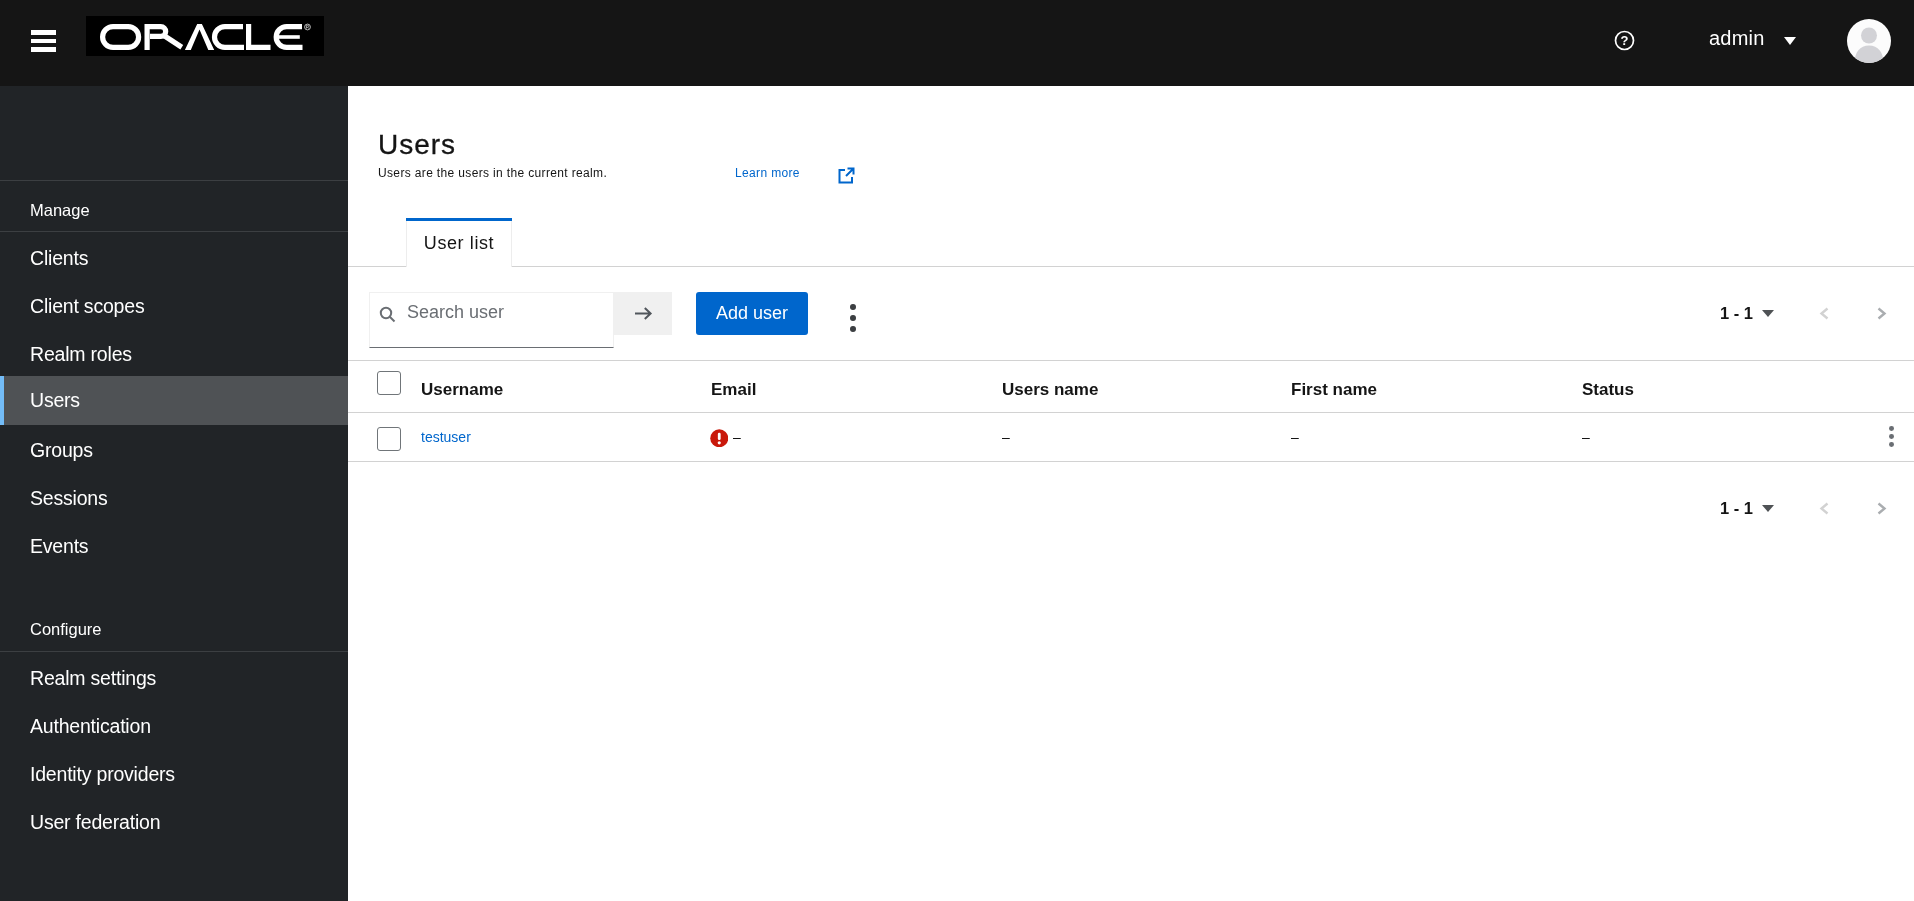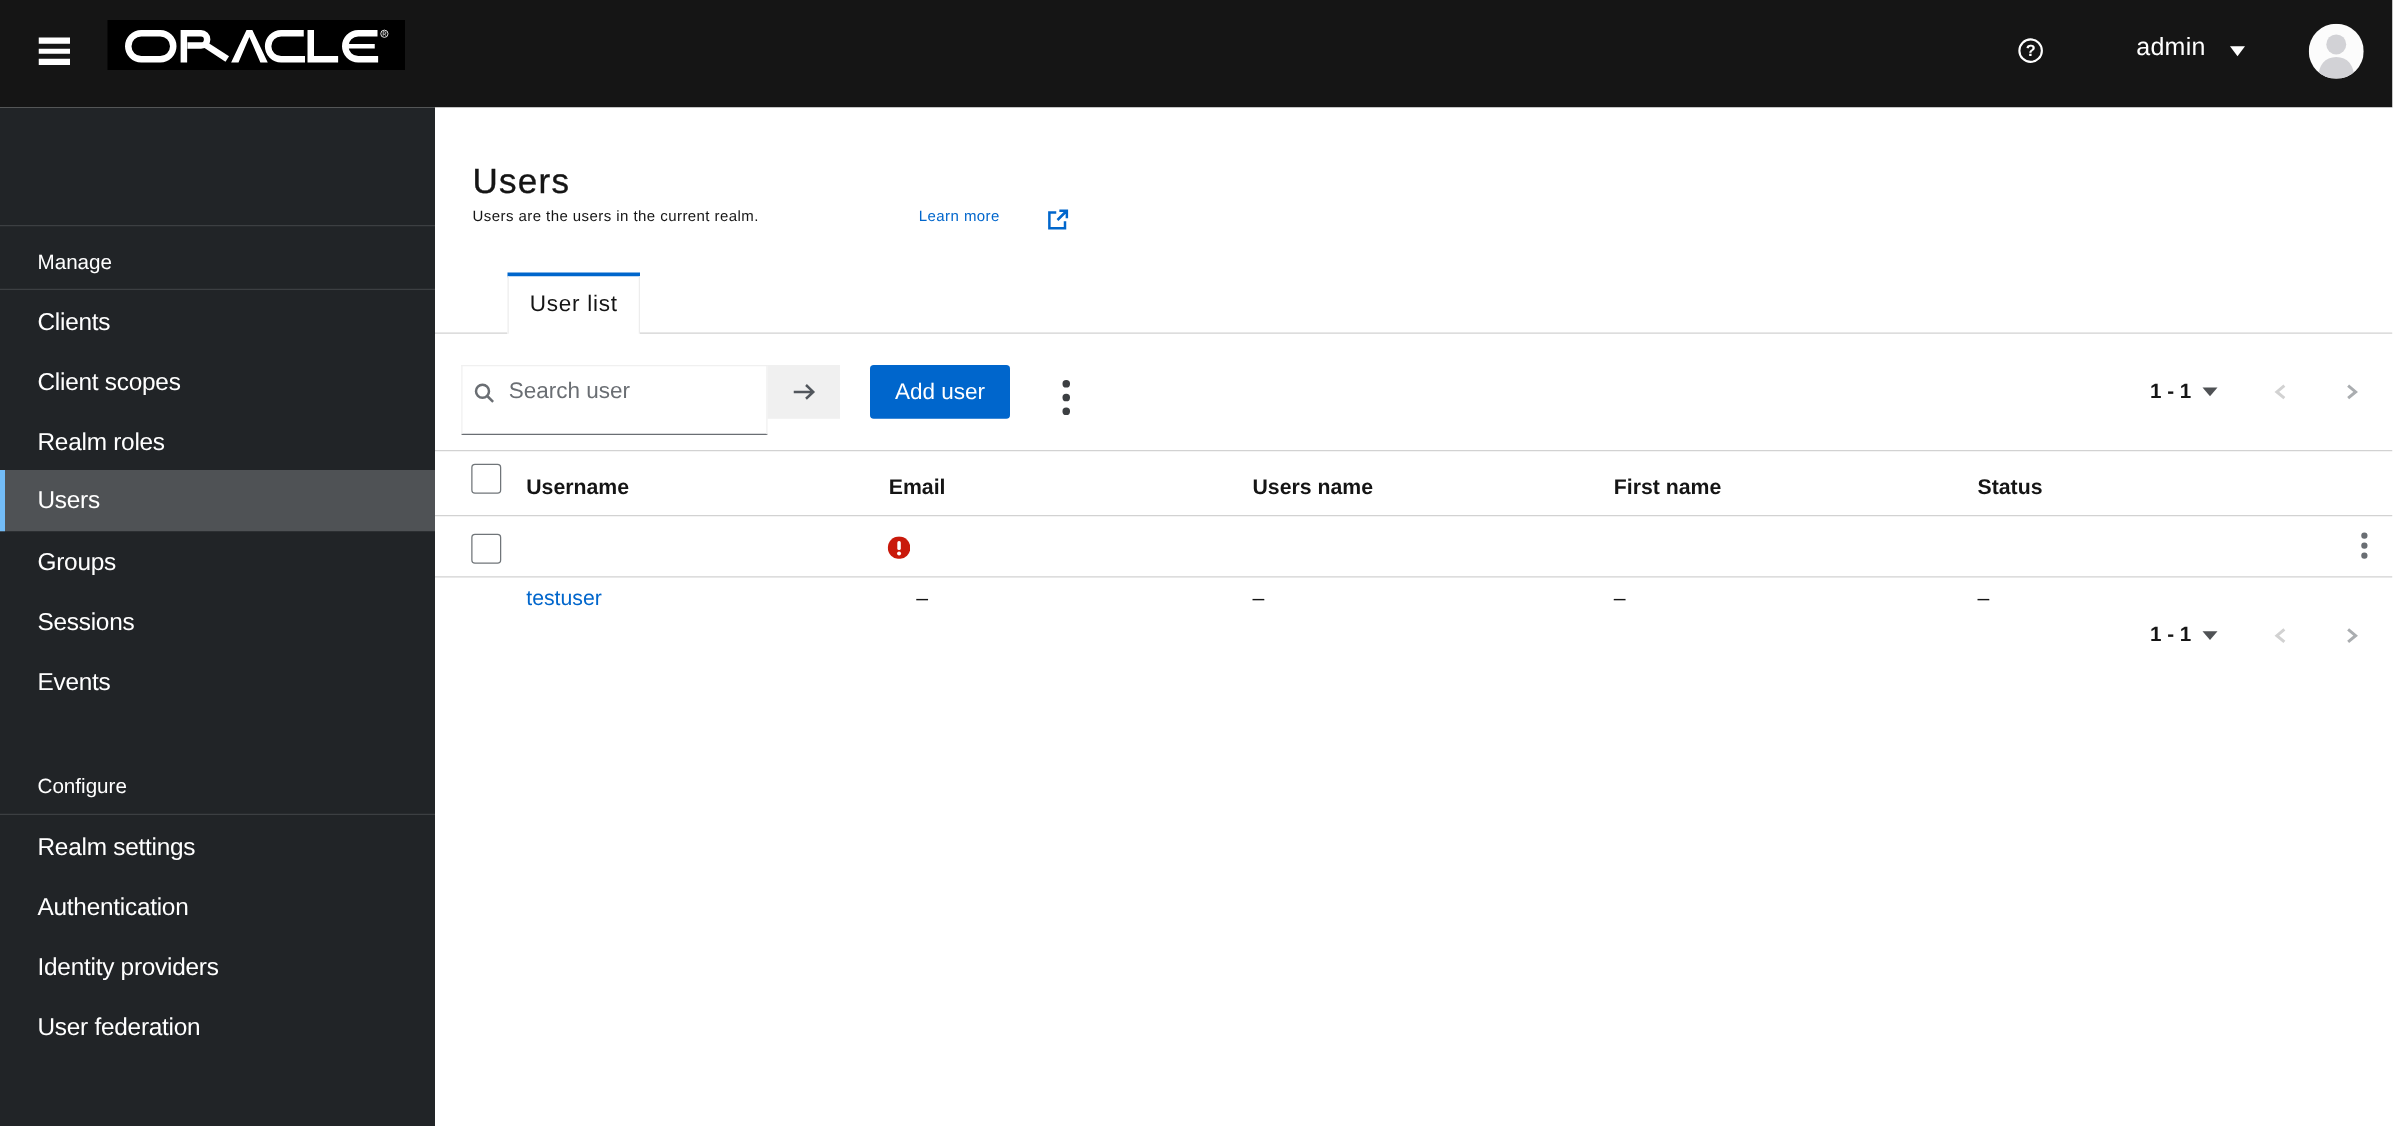--- a/index.html
+++ b/index.html
@@ -27,21 +27,21 @@
   #tabblue { background:#0066cc; }
   #tabbox { background:#fff; border-left:1px solid #ededed; border-right:1px solid #ededed; font-size:18px; letter-spacing:0.6px; color:#151515; text-align:center; }
   #searchbox { background:#fff; border:1px solid #f0f0f0; border-bottom:1px solid #6a6e73; }
   #arrowbtn { background:#f0f0f0; }
   #addbtn { background:#0066cc; border-radius:3px; color:#fff; font-size:18px; text-align:center; }
   .dot { border-radius:50%; position:absolute; }
   .pagtxt { font-size:16.5px; font-weight:bold; color:#151515; }
   .hline { background:#d2d2d2; height:1px; }
   .thead { font-size:17px; font-weight:bold; color:#151515; }
   .cbox { width:24px; height:24px; border:1px solid #707579; border-radius:3px; background:#fff; }
-  .cell { font-size:17px; color:#151515;margin-top:40px; }
+  .cell { font-size:14px; color:#151515; }
 </style>
 </head>
 <body>
 <div id="page">
 
   <div class="abs" id="topbar">
     <div class="abs hbar" style="top:30px"></div>
     <div class="abs hbar" style="top:38.5px"></div>
     <div class="abs hbar" style="top:47px"></div>
     <div class="abs" id="logo">

